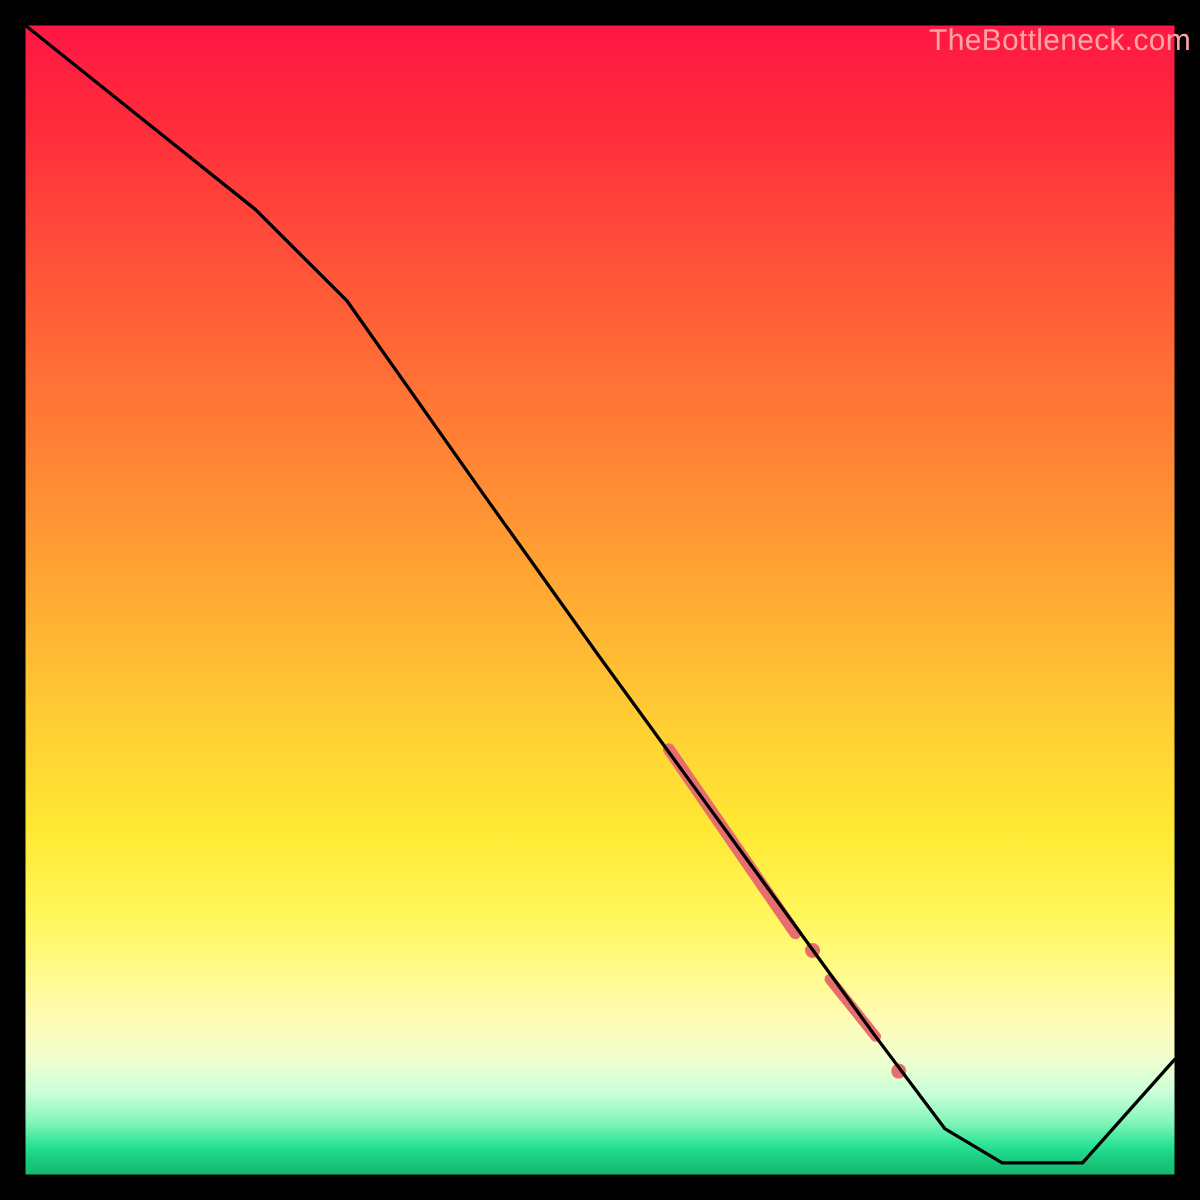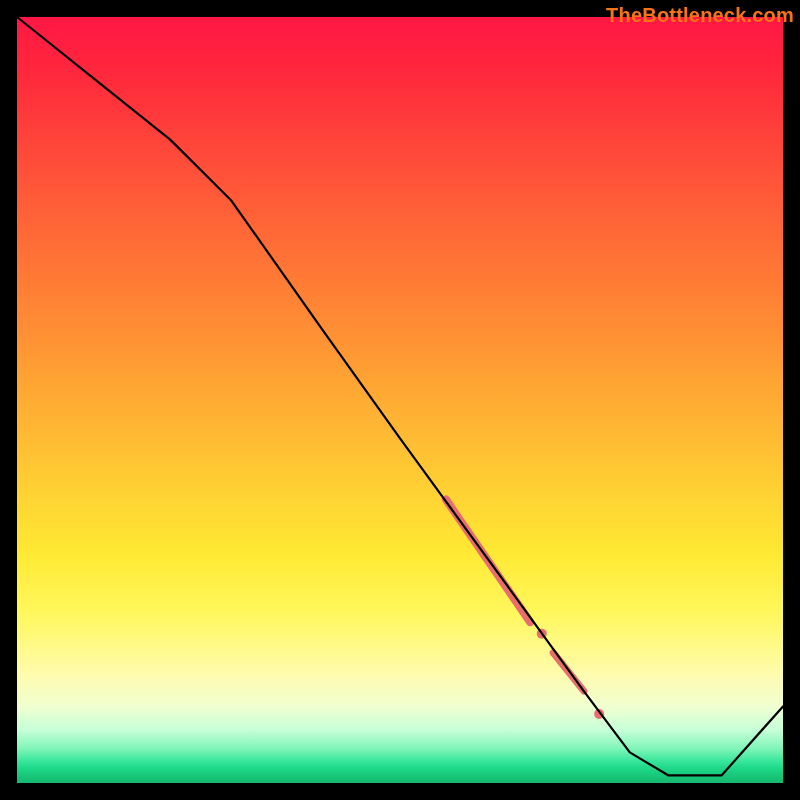--- a/index.html
+++ b/index.html
@@ -37,26 +37,26 @@
       #c8ffd8 93%,
       #80f5b8 95.5%,
       #3de89e 97%,
       #1fd98a 98%,
       #18c77a 99%,
       #15b86f 100%
     );
   }
   .watermark {
     position: absolute;
-    top: 4px;
+    top: 16px;
     right: 6px;
     font-family: Arial, Helvetica, sans-serif;
     font-size: 20px;
-    font-weight: 700;
-    color: #f97316;
+    font-weight: 400;
+    color: #fca5a5;
     letter-spacing: 0.2px;
     user-select: none;
   }
   svg.overlay {
     position: absolute;
     left: 0;
     top: 0;
     width: 800px;
     height: 800px;
     pointer-events: none;

